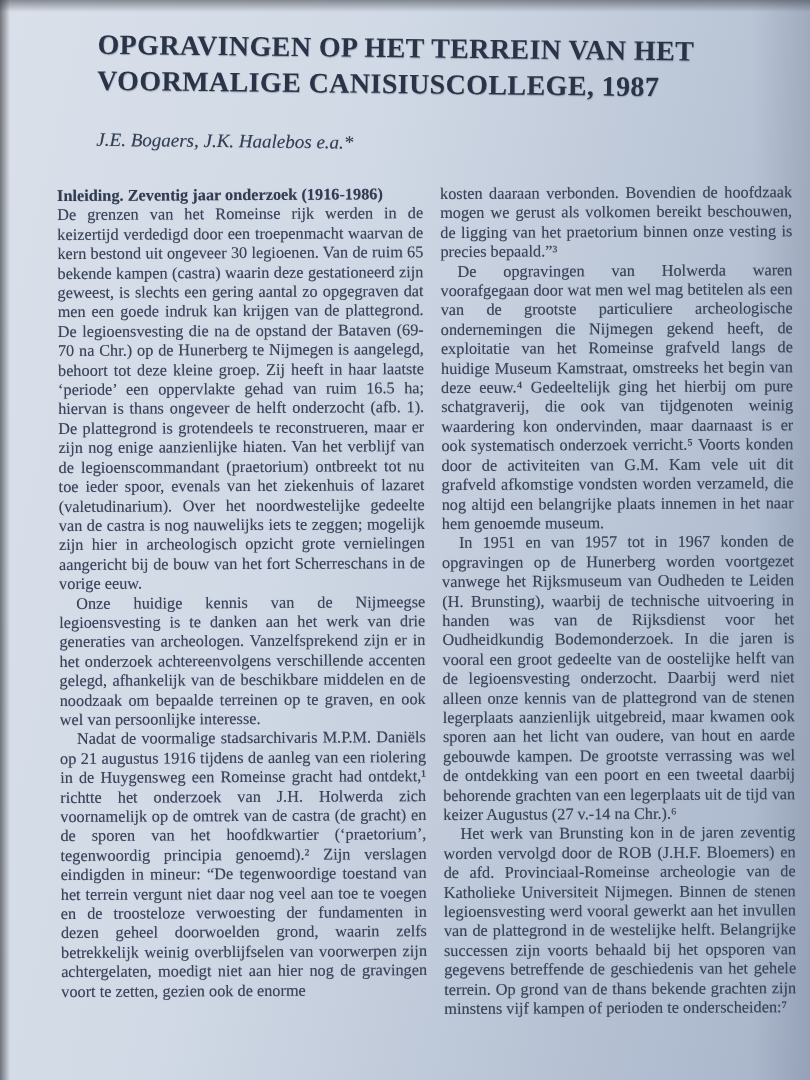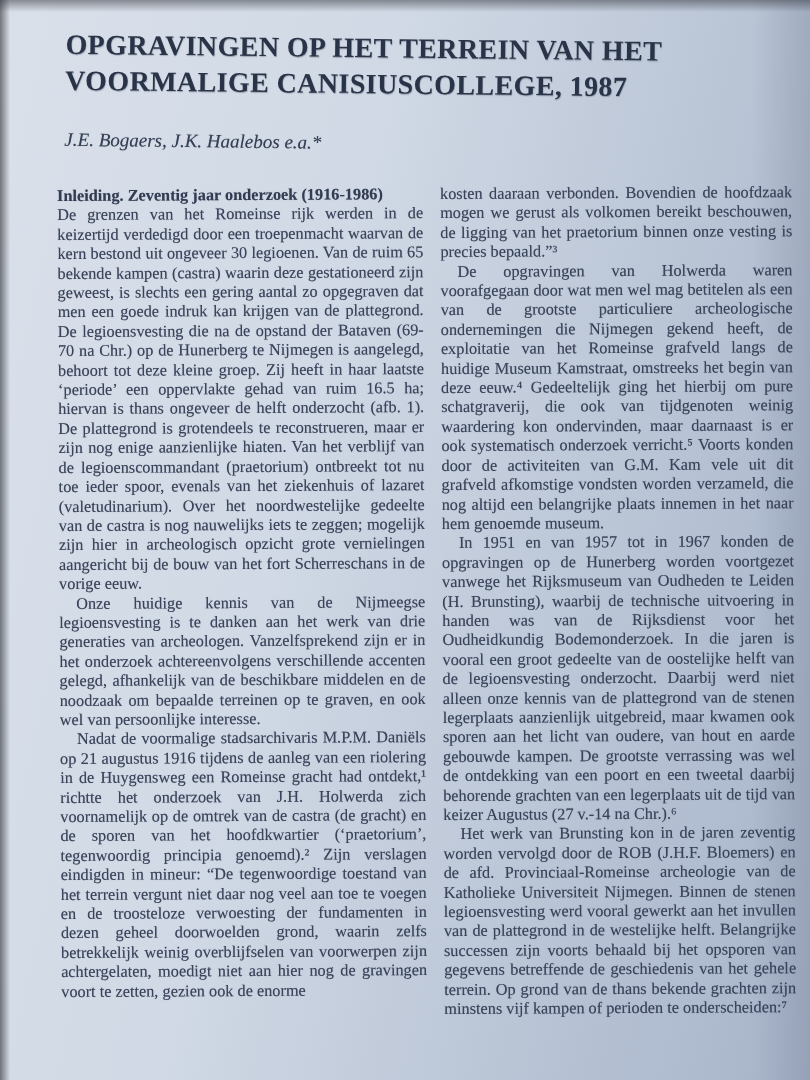--- a/index.html
+++ b/index.html
@@ -19,20 +19,21 @@
       radial-gradient(ellipse 320px 55px at 102% -8%, rgba(70,74,84,0.55), rgba(70,74,84,0) 70%),
       linear-gradient(to bottom, rgba(52,54,60,0.50) 0px, rgba(52,54,60,0) 12px),
       linear-gradient(to right, rgba(28,29,33,0.55) 0px, rgba(28,29,33,0) 10px),
       linear-gradient(to left, rgba(108,118,140,0.30) 0px, rgba(108,118,140,0) 58px),
       linear-gradient(103deg, #dae0ea 0%, #d0d9e5 38%, #bac5d6 70%, #a7b4c9 100%);
   }
   .page-inner {
     position: absolute;
     inset: 0;
     filter: blur(0.25px);
+    padding-left: 32px;
   }
   .header {
     padding: 26px 40px 0 66px;
     transform: rotate(0.65deg);
     transform-origin: left top;
   }
   .title {
     margin: 0;
     font-size: 28px;
     line-height: 36px;

